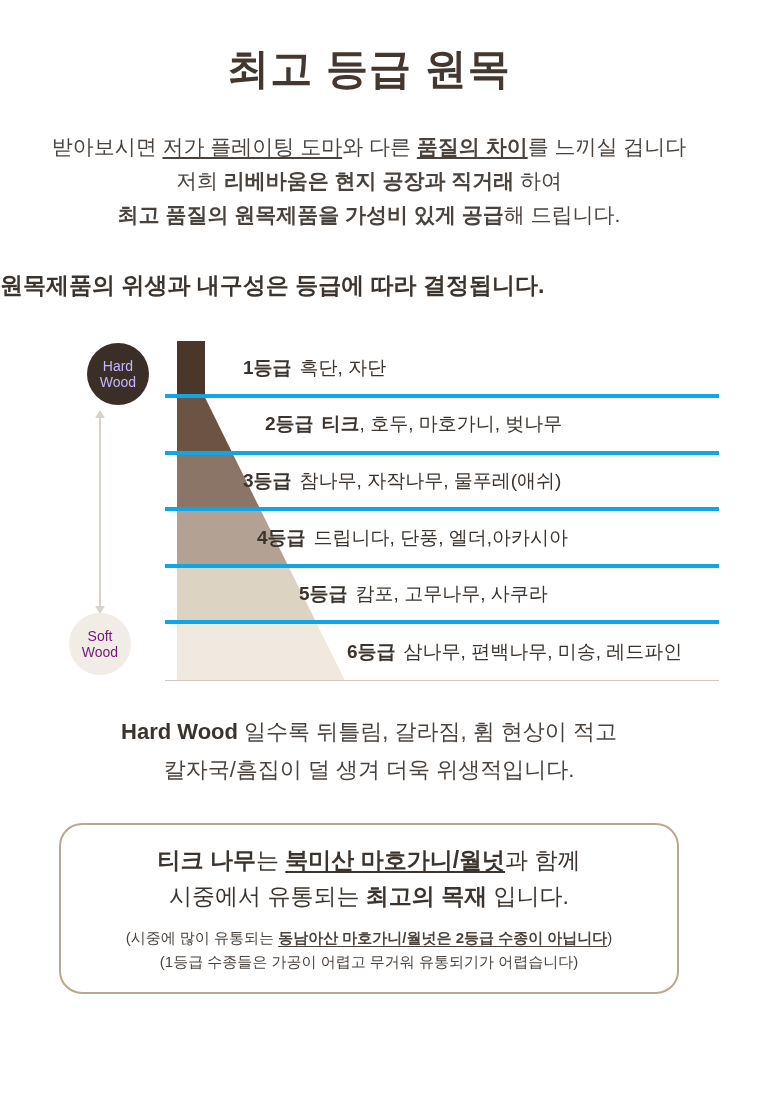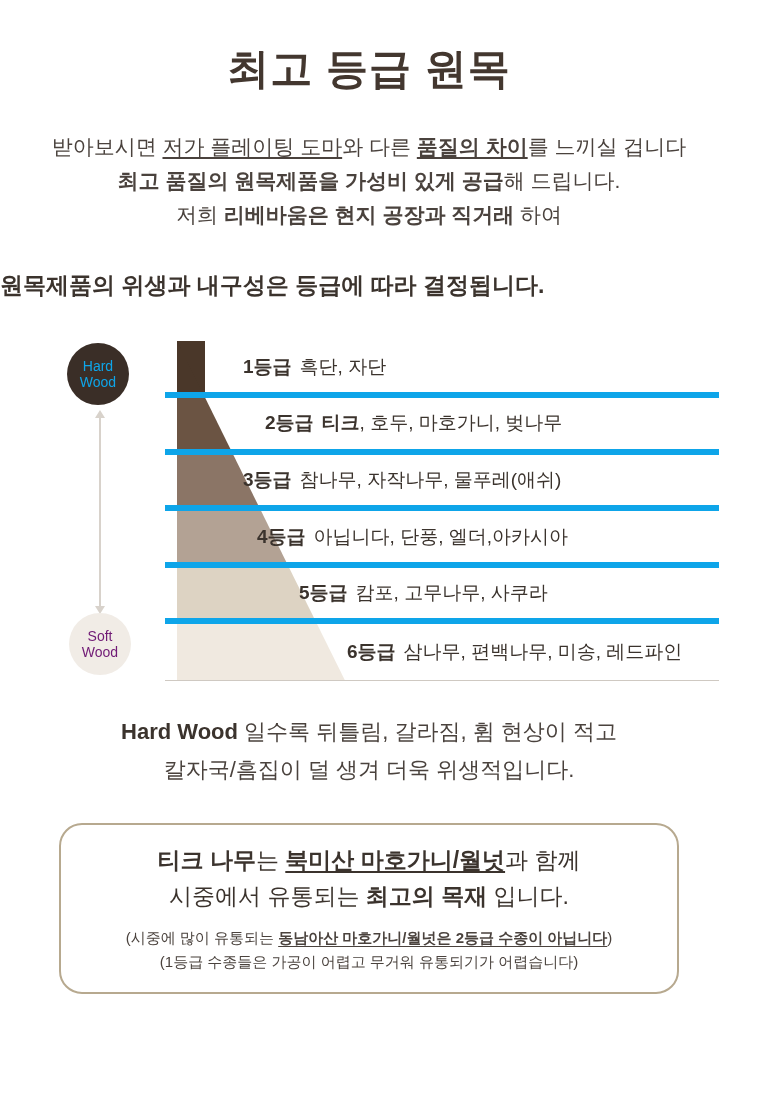--- a/index.html
+++ b/index.html
@@ -68,24 +68,24 @@
     border-radius: 50%;
     display: flex;
     flex-direction: column;
     align-items: center;
     justify-content: center;
     font-size: 14px;
     line-height: 1.15;
     text-align: center;
   }
   .badge-hard {
-    left: 48px;
+    left: 68px;
     top: 2px;
     background: #3a2e27;
-    color: #0ea5e9;
+    color: #c4b5fd;
     font-weight: normal;
   }
   .badge-soft {
     left: 50px;
     top: 272px;
     background: #f1ece6;
     color: #701a75;
   }
   .axis {
     position: absolute;
@@ -126,21 +126,21 @@
     left: 146px;
     top: 0;
     width: 554px;
     height: 340px;
   }
   .row {
     position: absolute;
     left: 0;
     width: 554px;
     height: 56.6px;
-    border-bottom: 6px solid #0ea5e9;
+    border-bottom: 4px solid #0ea5e9;
     display: flex;
     align-items: center;
   }
   .row-label {
     font-size: 19px;
     color: #3b332d;
     white-space: nowrap;
   }
   .row-label .grade { font-weight: bold; }
   .row-label .sp { display: inline-block; width: 8px; }
@@ -181,22 +181,22 @@
 </style>
 </head>
 <body>
 
 <div class="page">
 
   <div class="title">최고 등급 원목</div>
 
   <div class="intro">
     <span class="ln"><span>받아보시면 </span><span class="u">저가 플레이팅 도마</span><span>와 다른 </span><span class="b u">품질의 차이</span><span>를 느끼실 겁니다</span></span>
+    <span class="ln"><span>저희 </span><span class="b">리베바움은 현지 공장과 직거래</span><span> 하여</span></span>
     <span class="ln"><span class="b">최고 품질의 원목제품을 가성비 있게 공급</span><span>해 드립니다.</span></span>
-    <span class="ln"><span>저희 </span><span class="b">리베바움은 현지 공장과 직거래</span><span> 하여</span></span>
   </div>
 
   <div class="subhead">원목제품의 위생과 내구성은 등급에 따라 결정됩니다.</div>
 
   <div class="diagram">
 
     <div class="badge badge-hard">
       <span>Hard</span>
       <span>Wood</span>
     </div>
@@ -241,21 +241,21 @@
           <span class="grade">2등급</span><span class="sp"></span><span class="b">티크</span><span>, 호두, 마호가니, 벚나무</span>
         </span>
       </div>
       <div class="row" style="top:113.2px;">
         <span class="row-label" style="margin-left:78px;">
           <span class="grade">3등급</span><span class="sp"></span><span>참나무, 자작나무, 물푸레(애쉬)</span>
         </span>
       </div>
       <div class="row" style="top:169.8px;">
         <span class="row-label" style="margin-left:92px;">
-          <span class="grade">4등급</span><span class="sp"></span><span>아닙니다, 단풍, 엘더,아카시아</span>
+          <span class="grade">4등급</span><span class="sp"></span><span>드립니다, 단풍, 엘더,아카시아</span>
         </span>
       </div>
       <div class="row" style="top:226.4px;">
         <span class="row-label" style="margin-left:134px;">
           <span class="grade">5등급</span><span class="sp"></span><span>캄포, 고무나무, 사쿠라</span>
         </span>
       </div>
       <div class="row" style="top:283px;border-bottom:1px solid #cfc9c2;">
         <span class="row-label" style="margin-left:182px;">
           <span class="grade">6등급</span><span class="sp"></span><span>삼나무, 편백나무, 미송, 레드파인</span>

